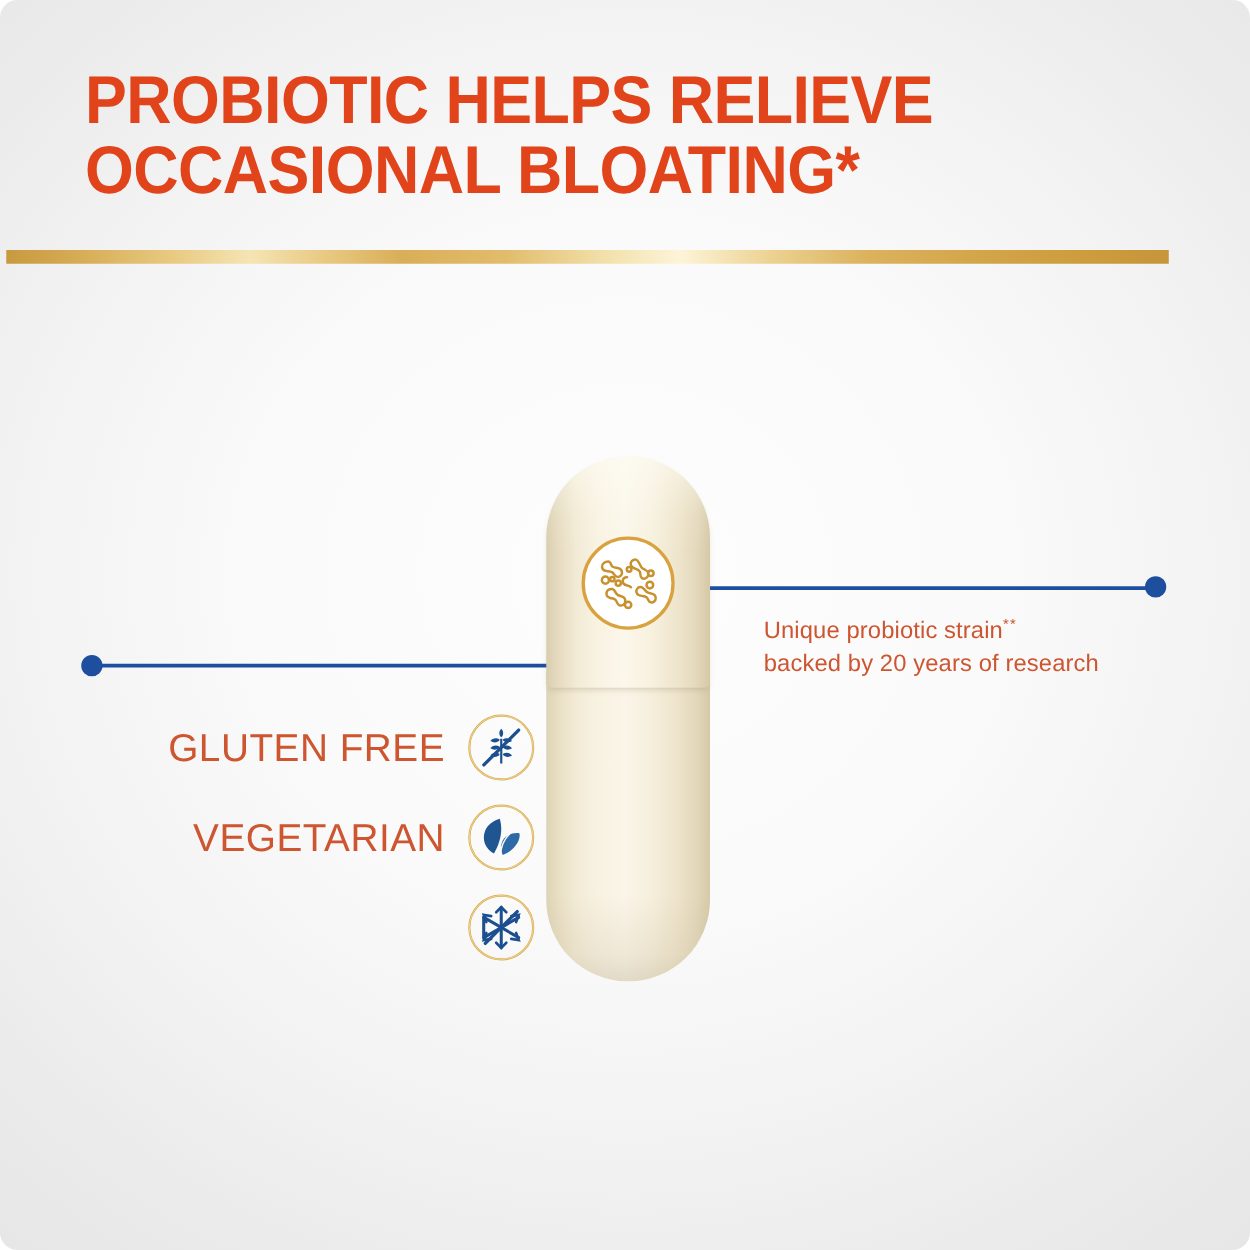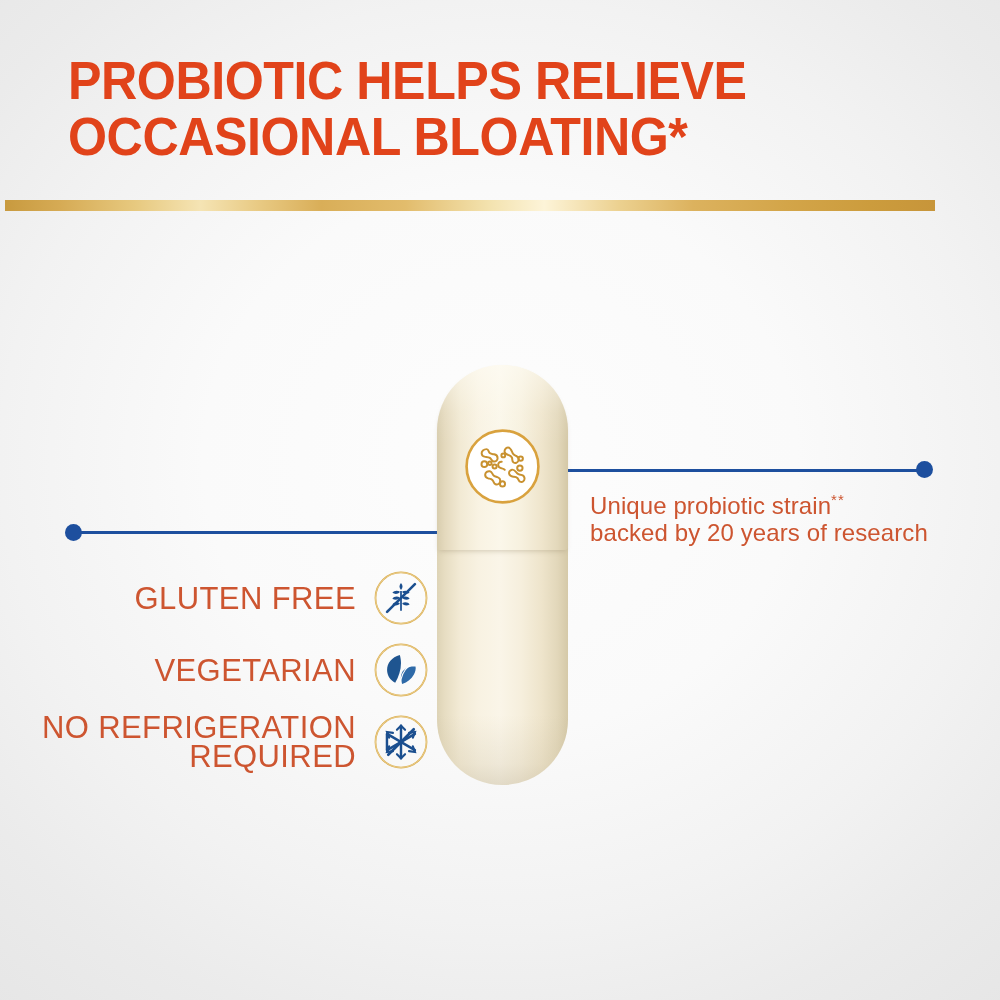--- a/index.html
+++ b/index.html
@@ -18,20 +18,21 @@
     width: 1000px;
     height: 1000px;
     background:
       radial-gradient(ellipse 78% 72% at 50% 46%,
         #fdfdfd 0%,
         #fafafa 38%,
         #f2f2f2 64%,
         #ebebeb 82%,
         #e6e6e6 100%);
     overflow: hidden;
+    border-radius: 14px;
   }
 
   
   #headline {
     position: absolute;
     left: 68px;
     top: 52px;
     width: 880px;
   }
   .headline-line {
@@ -164,25 +165,26 @@
 
   
   #callout {
     position: absolute;
     left: 590px;
     top: 487px;
     width: 350px;
   }
   .callout-line {
     font-family: "Liberation Sans", sans-serif;
-    font-size: 24px;
+    font-size: 19px;
     line-height: 26.5px;
     color: #cd5530;
     letter-spacing: 0.1px;
     white-space: nowrap;
+    margin-left: 21px;
   }
   .callout-line sup {
     font-size: 0.62em;
     letter-spacing: 1px;
   }
 
   
   #features {
     position: absolute;
     left: 40px;
@@ -287,22 +289,20 @@
       <svg class="feature-icon" viewBox="0 0 100 100">
         <circle cx="50" cy="50" r="44" fill="none" stroke="#d9ab4c" stroke-width="3"></circle>
         <circle cx="50" cy="50" r="44" fill="none" stroke="#f0dba4" stroke-width="1.2"></circle>
         <path d="M48 24c-14 4-22 14-22 26 0 10 6 18 14 22 6-10 10-22 10-34 0-6-1-10-2-14z" fill="#1f5590"></path>
         <path d="M75 44c-11-1-19 3-23 10-3 6-3 13 0 20 9-3 16-9 20-16 3-5 4-10 3-14z" fill="#2e6aa8"></path>
         <path d="M49 76c0-14 6-26 16-34" fill="none" stroke="#ffffff" stroke-width="2" stroke-linecap="round"></path>
       </svg>
     </div>
 
     <div class="feature-row">
-      <div class="feature-label">NO REFRIGERATION
-REQUIRED</div>
       <svg class="feature-icon" viewBox="0 0 100 100">
         <circle cx="50" cy="50" r="44" fill="none" stroke="#d9ab4c" stroke-width="3"></circle>
         <circle cx="50" cy="50" r="44" fill="none" stroke="#f0dba4" stroke-width="1.2"></circle>
         <g stroke="#1b4f8f" stroke-width="4.2" stroke-linecap="round">
           <path d="M50 22v56"></path>
           <path d="M25.8 36v28"></path>
           <path d="M26 36L74 64"></path>
           <path d="M26 64L74 36"></path>
         </g>
         <g stroke="#1b4f8f" stroke-width="3.6" stroke-linecap="round" fill="none">

